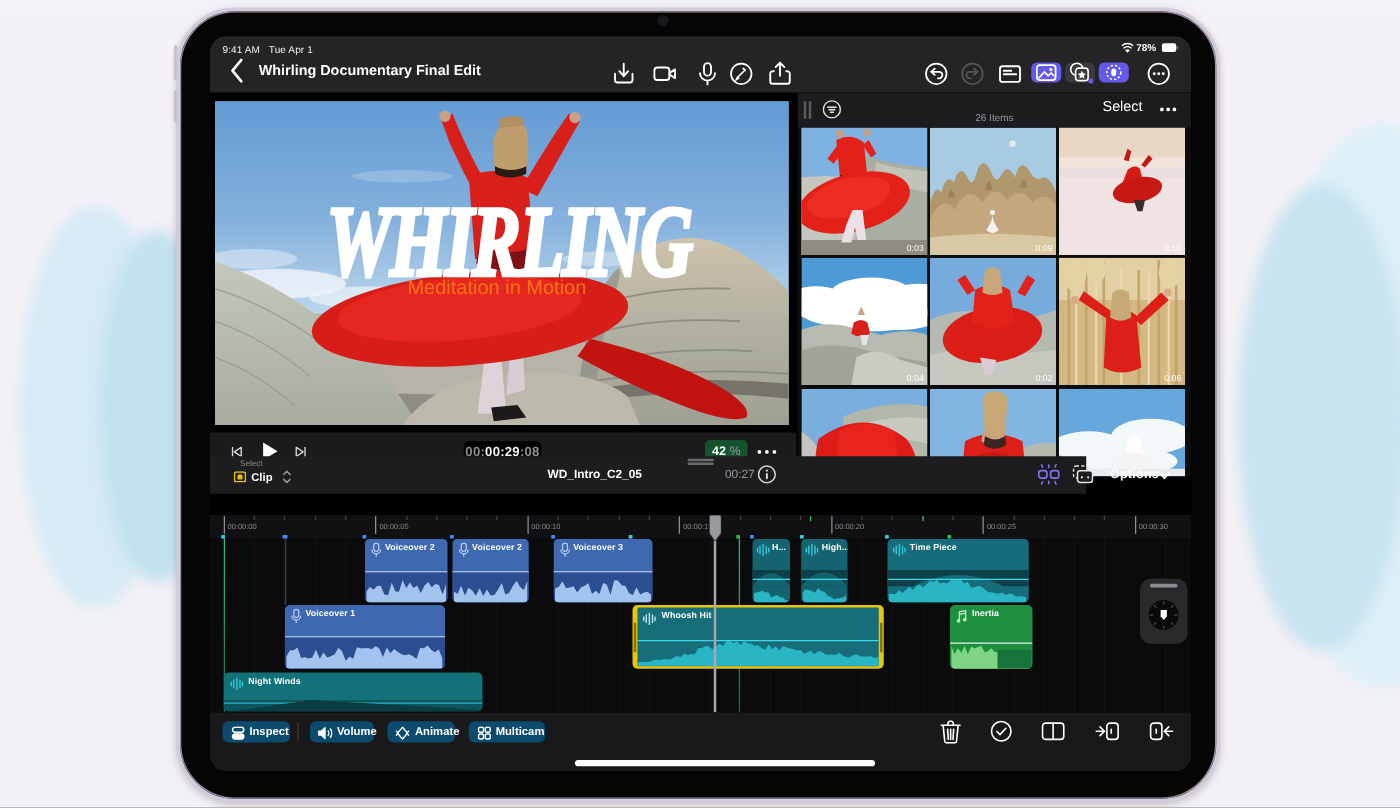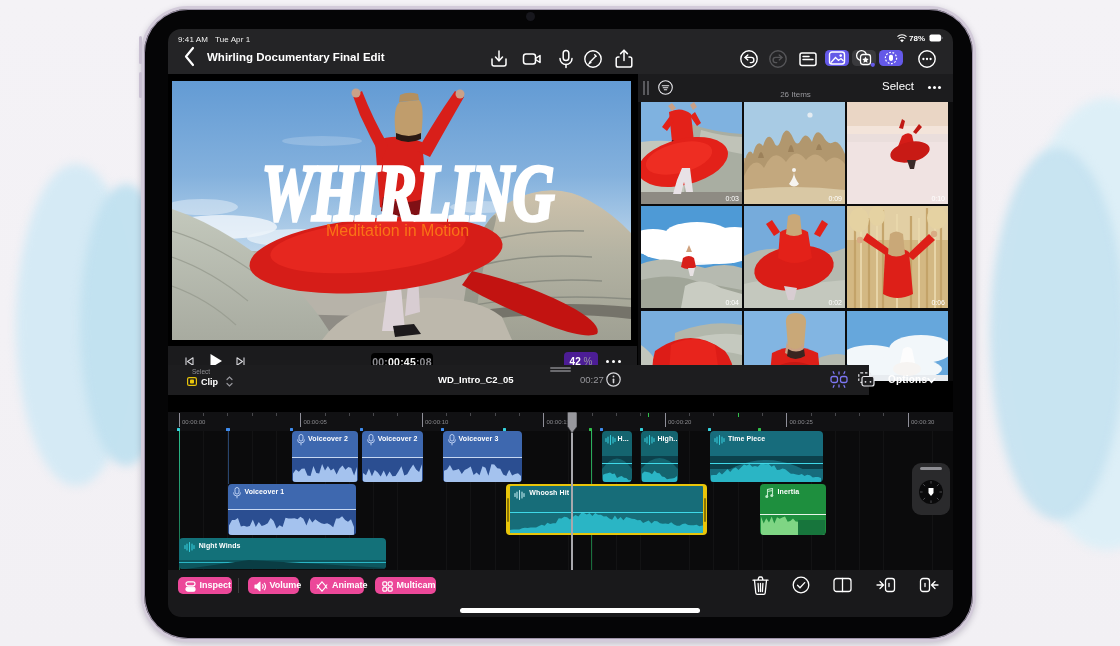--- a/index.html
+++ b/index.html
@@ -43,21 +43,21 @@
 #vtitle { position:absolute; left:10px; top:123px; width:459px; text-align:center;
   font-family:"Liberation Serif", serif; font-style:italic; font-weight:bold;
   font-size:58px; color:#fff; letter-spacing:-1px; line-height:60px; transform:scaleY(1.38); transform-origin:top center; -webkit-text-stroke:2.6px #fff; }
 #vsub { position:absolute; left:0; top:193px; width:459px; text-align:center;
   font-size:16px; color:#f97316; }
 
 #transport { position:absolute; left:0; top:317px; width:469px; height:31px; background:#1b1b1d; }
 #tcbox { position:absolute; left:203px; top:7px; width:62px; height:18px; background:#000; border-radius:4px;
   text-align:center; font-size:10.5px; font-weight:bold; color:#8e8e93; line-height:18px; letter-spacing:0.2px;}
 #tcbox b { color:#f5f5f5; }
-#zoombox { position:absolute; left:396px; top:6px; width:34px; height:19px; background:#4c1d95; border-radius:4px;
+#zoombox { position:absolute; left:396px; top:6px; width:34px; height:19px; background:#14532d; border-radius:4px;
   text-align:center; font-size:10px; font-weight:bold; color:#fff; line-height:19px; }
 #zoombox span { color:#98989d; font-weight:normal; }
 
 #panel { position:absolute; left:470px; top:45px; width:315px; height:307px; background:#0c0c0d; overflow:hidden; }
 #phead { position:absolute; left:0; top:0; width:315px; height:28px; background:#1c1c1e; }
 #ptitle { position:absolute; left:0; top:3px; width:315px; text-align:center; font-size:11.5px; font-weight:bold; color:#fff; }
 #pcount { position:absolute; left:0; top:16px; width:315px; text-align:center; font-size:8px; color:#98989d; }
 #pselect { position:absolute; right:39px; top:6px; font-size:11.5px; color:#fff; }
 .cell { position:absolute; width:101px; height:102px; overflow:hidden; }
 
@@ -72,21 +72,21 @@
 .rlab { position:absolute; top:6.5px; font-size:6px; color:#8a8a8e; }
 .rtick { position:absolute; top:1px; width:1px; height:14px; background:#90909a; }
 .mtick { position:absolute; top:1px; width:1px; height:3px; background:#48484c; }
 #tl { position:absolute; left:0; top:402px; width:785px; height:139px; background:#0b0b0c; overflow:hidden; }
 .gline { position:absolute; top:0; width:1px; height:139px; background:#131314; }
 .marker { position:absolute; top:15.5px; width:3.2px; height:3.2px; border-radius:0.5px; }
 .clip { position:absolute; border-radius:4px; overflow:hidden; }
 .cliplabel { position:absolute; left:16px; top:4.5px; font-size:7px; font-weight:bold; color:#fff; white-space:nowrap; letter-spacing:0.1px; }
 
 #botbar { position:absolute; left:0; top:541px; width:785px; height:47px; background:#19191b; }
-.bbtn { position:absolute; top:7px; height:17px; background:#ec4899; border-radius:5px; color:#fff;
+.bbtn { position:absolute; top:7px; height:17px; background:#0c4a6e; border-radius:5px; color:#fff;
   font-size:9px; font-weight:bold; line-height:17px; padding:0 8px 0 22px; }
 #homebar { position:absolute; left:292px; top:579px; width:240px; height:5px; background:#fff; border-radius:3px; }
 </style>
 </head>
 <body>
 <div class="deco" id="blobR2"></div>
 <div class="deco" id="blobR1"></div>
 <div class="deco" id="ringL1"></div>
 <div class="deco" id="ringL2"></div>
 <div id="device"></div>
@@ -291,21 +291,21 @@
   <div id="transport">
     <svg class="abs" style="left:17px;top:11px" width="9" height="9" viewBox="0 0 9 9">
         <path d="M1 0.5 v8 M8 0.8 L2.5 4.5 L8 8.2 Z" stroke="#d8d8dc" stroke-width="1.1" fill="none" stroke-linejoin="round"></path>
       </svg>
     <svg class="abs" style="left:41px;top:7px" width="14" height="16" viewBox="0 0 14 16">
         <path d="M1.5 1 L13 8 L1.5 15 Z" fill="#fff"></path>
       </svg>
     <svg class="abs" style="left:68px;top:11px" width="9" height="9" viewBox="0 0 9 9">
         <path d="M8 0.5 v8 M1 0.8 L6.5 4.5 L1 8.2 Z" stroke="#d8d8dc" stroke-width="1.1" fill="none" stroke-linejoin="round"></path>
       </svg>
-    <div id="tcbox">00:<b>00:45</b>:08</div>
+    <div id="tcbox">00:<b>00:29</b>:08</div>
     <div id="zoombox">42 <span>%</span></div>
     <div class="abs" style="left:438px;top:14px;width:16px;height:4px">
       <div class="abs" style="left:0;width:3.4px;height:3.4px;border-radius:50%;background:#fff"></div>
       <div class="abs" style="left:6px;width:3.4px;height:3.4px;border-radius:50%;background:#fff"></div>
       <div class="abs" style="left:12px;width:3.4px;height:3.4px;border-radius:50%;background:#fff"></div>
     </div>
   </div>
 
   <div id="panel">
     <div id="phead"></div>

